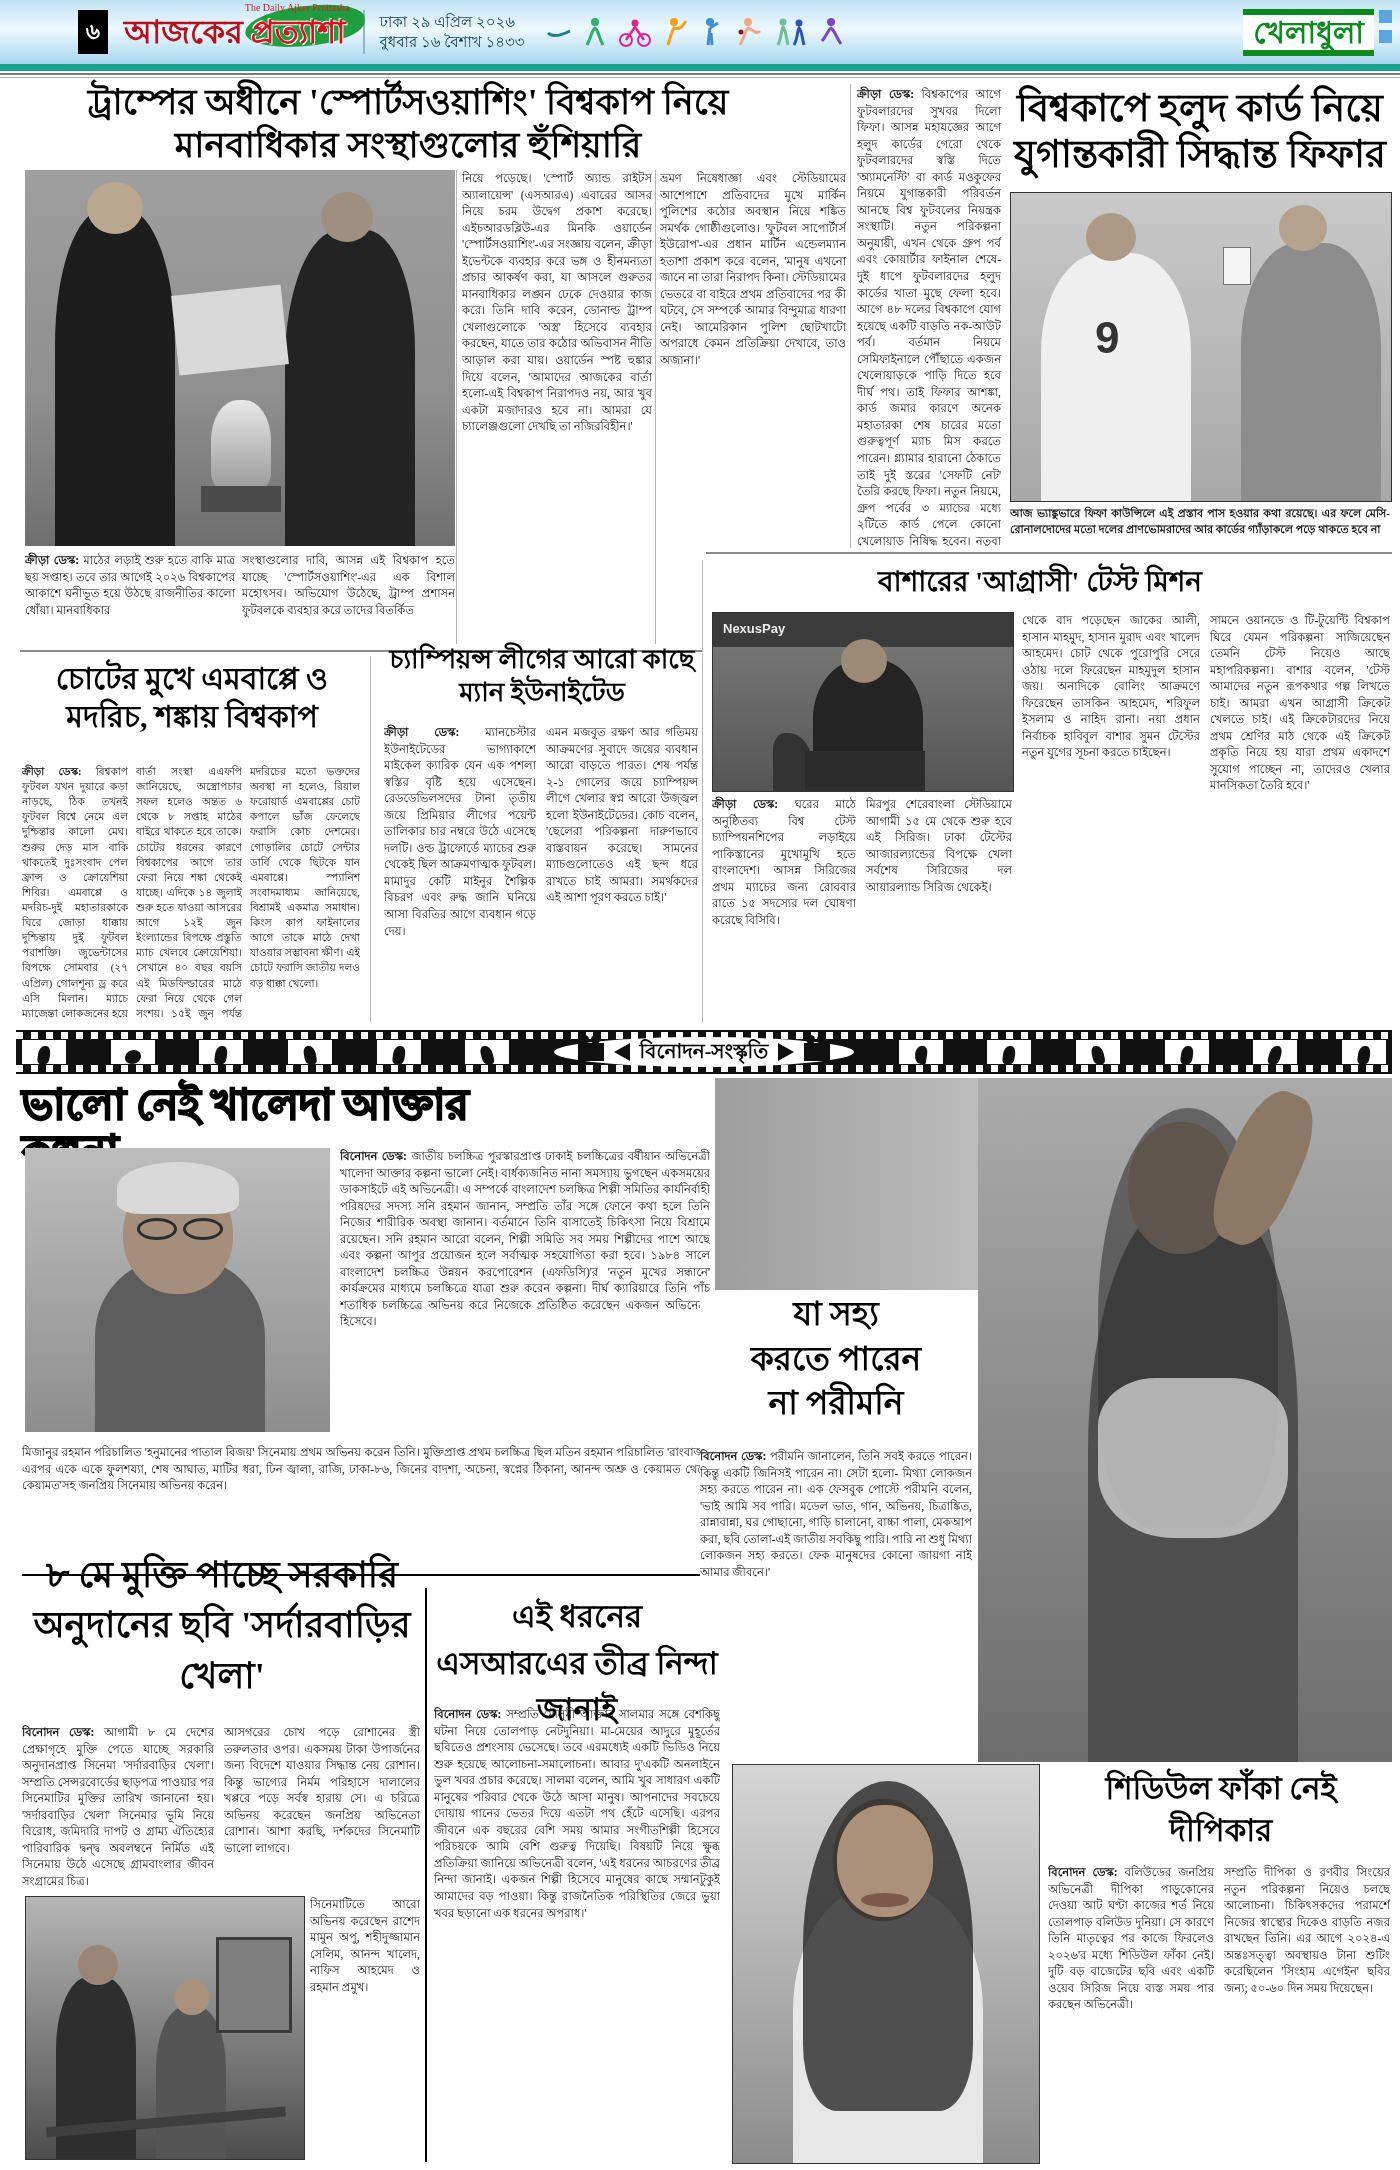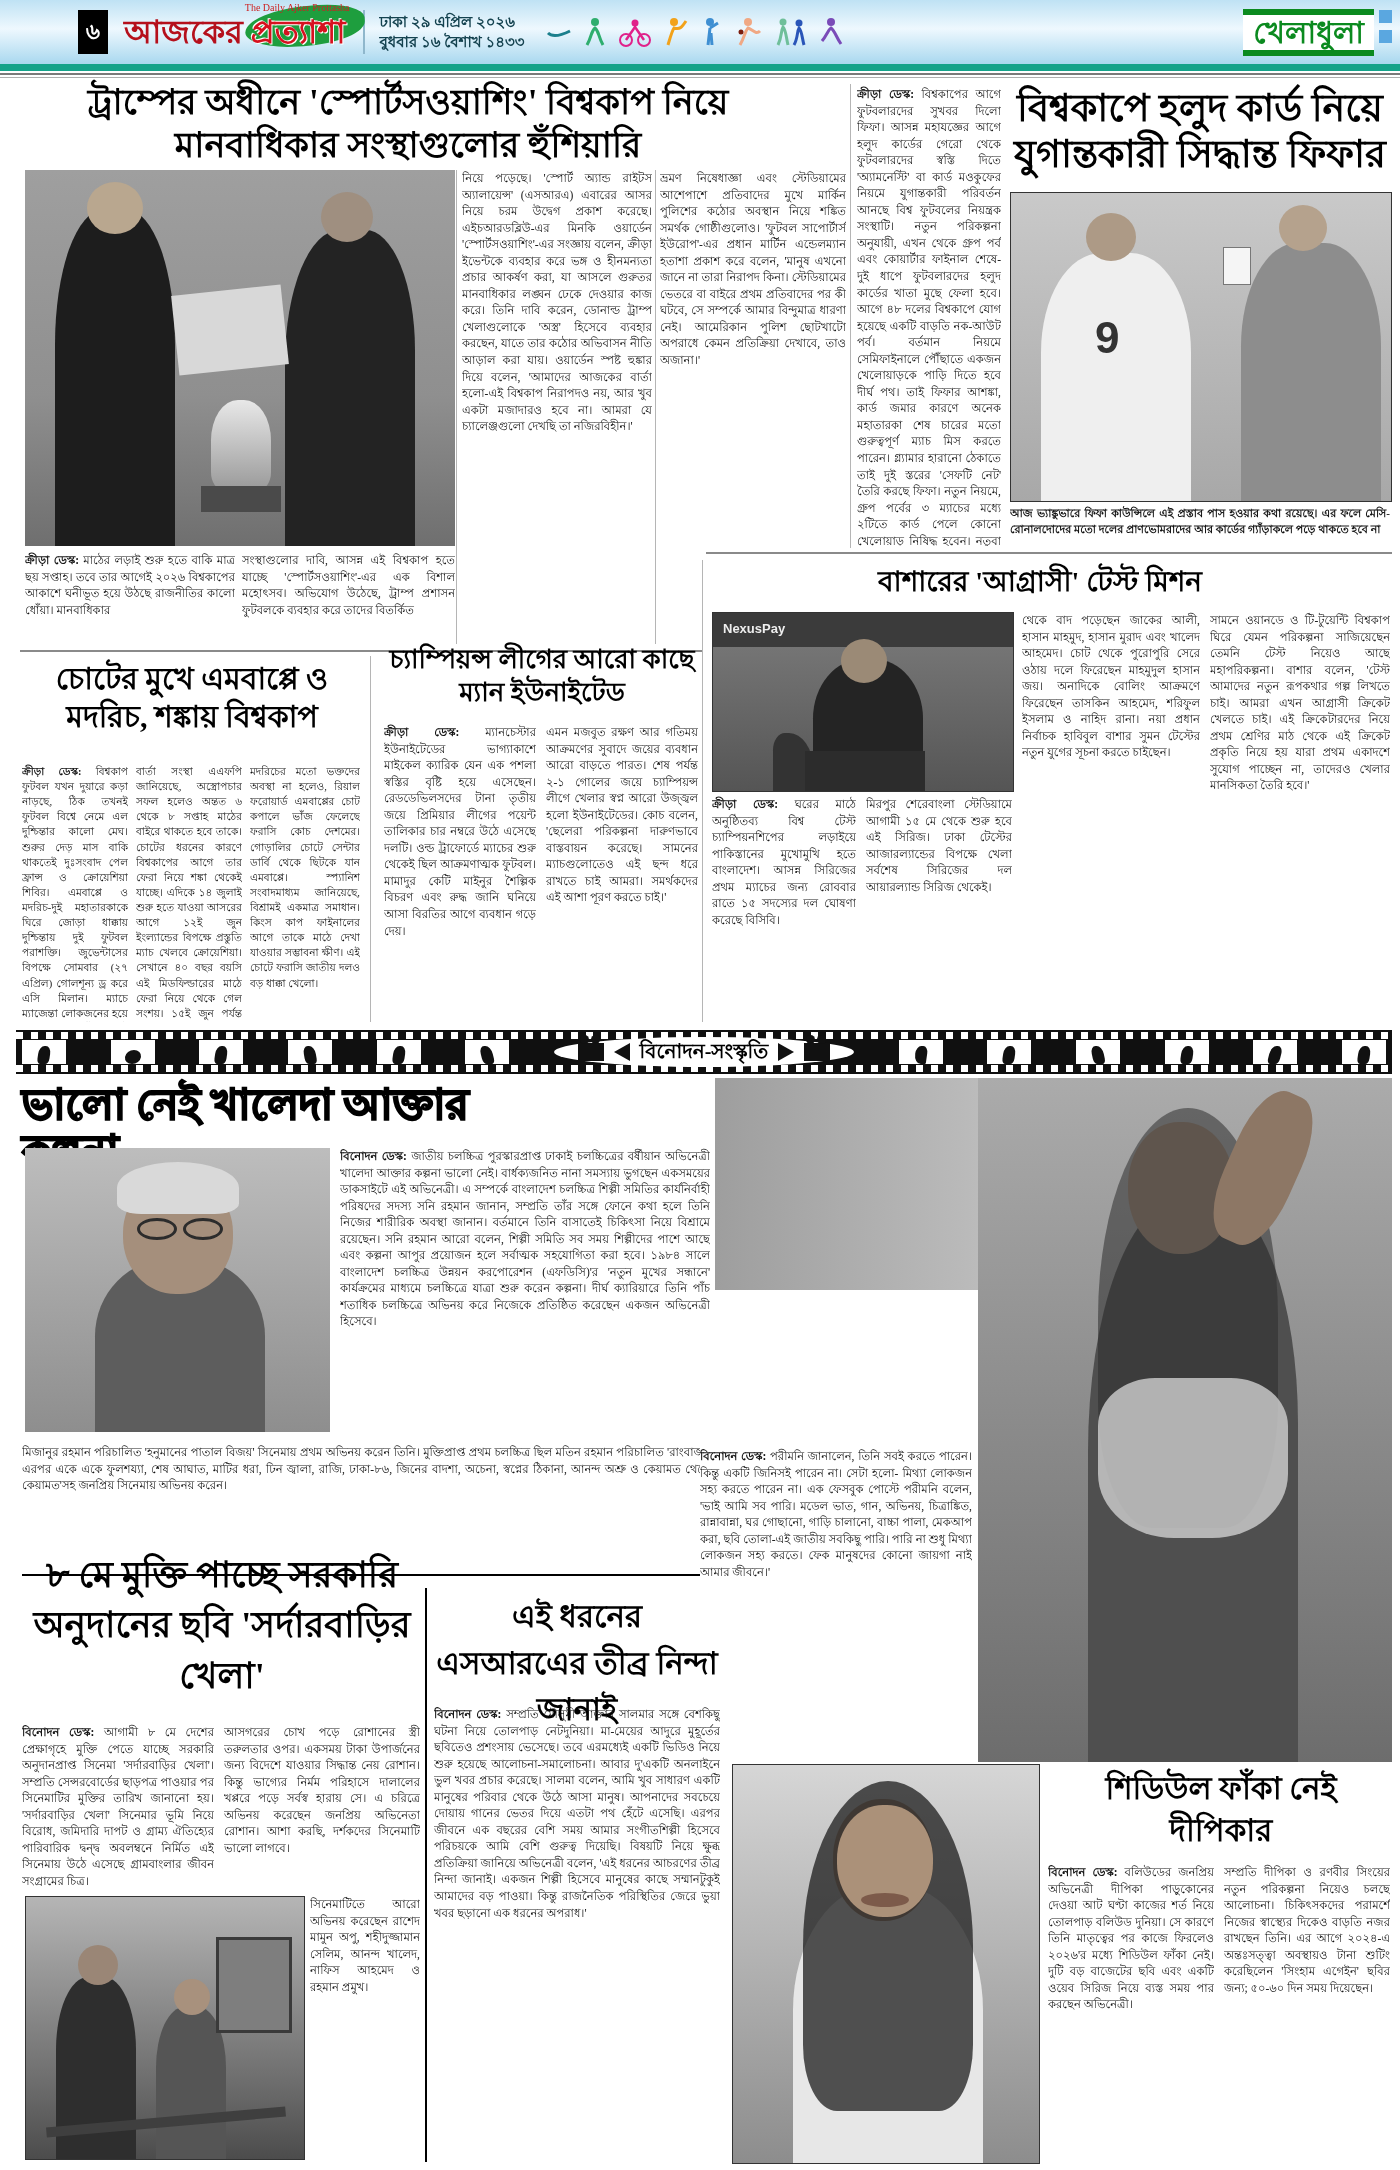--- a/index.html
+++ b/index.html
@@ -19,21 +19,21 @@
            display:flex;align-items:center;justify-content:center;margin-left:78px;}
   .masthead{display:flex;align-items:flex-end;margin-left:16px;position:relative;}
   .mast1{color:#b5101c;font-weight:bold;font-size:32px;line-height:1;}
   .mast2wrap{position:relative;margin-left:8px;}
   .mastleaf{position:absolute;left:-6px;top:-10px;width:120px;height:40px;background:#1e9e3e;
             border-radius:60% 40% 55% 45%;transform:rotate(-4deg);}
   .mast2{position:relative;color:#d6121f;font-weight:bold;font-size:32px;line-height:1;
          text-shadow:1px 1px 0 #fff,-1px -1px 0 #fff;}
   .tagline{position:absolute;right:-4px;top:-14px;font-size:10px;color:#c22;white-space:nowrap;}
   .mastdiv{width:2px;height:44px;background:#8fb7cc;margin:0 14px 0 18px;}
-  .dates{font-size:15px;font-weight:bold;color:#14424f;line-height:1.35;}
+  .dates{font-size:15px;font-weight:normal;color:#14424f;line-height:1.35;}
   .icons{display:flex;align-items:center;gap:10px;margin-left:22px;flex:1;}
   .khela{background:#fff;border-top:6px solid #0b8a1f;border-bottom:6px solid #0b8a1f;
          color:#0b8a1f;font-weight:bold;font-size:30px;padding:1px 10px;margin-right:26px;line-height:1.1;}
   .bluesq{position:absolute;width:13px;height:13px;background:#5aa7e0;right:8px;}
   .tealbar{position:absolute;left:0;top:64px;width:1400px;height:7px;background:#15a38a;}
   .dbl1{position:absolute;left:0;top:73px;width:1400px;height:2px;background:#7a7a7a;}
   .dbl2{position:absolute;left:0;top:77px;width:1400px;height:1px;background:#b0b0b0;}
   
   .ph{position:absolute;overflow:hidden;}
   .blob{position:absolute;}
@@ -262,20 +262,25 @@
 
   <div class="ph" style="left:715px;top:1078px;width:677px;height:212px;background:linear-gradient(90deg,#9e9e9e,#bcbcbc 40%,#8a8a8a);"></div>
   <div class="ph" style="left:978px;top:1078px;width:414px;height:684px;background:linear-gradient(180deg,#ababab,#888 55%,#6d6d6d);">
     <div class="blob" style="left:110px;top:120px;width:210px;height:564px;background:#4f4f4f;border-radius:45% 40% 0 0;"></div>
     <div class="blob" style="left:150px;top:44px;width:106px;height:132px;background:#9c8674;border-radius:48%;"></div>
     <div class="blob" style="left:120px;top:30px;width:180px;height:420px;background:#2e2e2e;border-radius:50% 50% 30% 30%;opacity:.55;"></div>
     <div class="blob" style="left:250px;top:10px;width:70px;height:160px;background:#8d7765;border-radius:40%;transform:rotate(24deg);"></div>
     <div class="blob" style="left:120px;top:300px;width:190px;height:160px;background:#cfcfcf;border-radius:30% 30% 40% 40%;opacity:.8;"></div>
   </div>
 
+  <div class="abs wbox hl" style="left:700px;top:1292px;width:272px;height:148px;font-size:33px;line-height:1.35;">
+    <div>যা সহ্য</div>
+    <div>করতে পারেন</div>
+    <div>না পরীমনি</div>
+  </div>
   <div class="col abs wbox" style="left:700px;top:1448px;width:272px;height:310px;">
     <span class="lead">বিনোদন ডেস্ক:</span><span> পরীমনি জানালেন, তিনি সবই করতে পারেন। কিন্তু একটি জিনিসই পারেন না। সেটা হলো- মিথ্যা লোকজন সহ্য করতে পারেন না। এক ফেসবুক পোস্টে পরীমনি বলেন, 'ভাই আমি সব পারি। মডেল ভাত, গান, অভিনয়, চিত্রাঙ্কিত, রান্নাবান্না, ঘর গোছানো, গাড়ি চালানো, বাচ্চা পালা, মেকআপ করা, ছবি তোলা-এই জাতীয় সবকিছু পারি। পারি না শুধু মিথ্যা লোকজন সহ্য করতে। ফেক মানুষদের কোনো জায়গা নাই আমার জীবনে।'</span>
   </div>
 
   <div class="abs hl" style="left:22px;top:1550px;width:400px;height:166px;font-size:36px;line-height:1.4;">৮ মে মুক্তি পাচ্ছে সরকারি অনুদানের ছবি 'সর্দারবাড়ির খেলা'</div>
   <div class="col abs" style="left:22px;top:1724px;width:192px;height:168px;">
     <span class="lead">বিনোদন ডেস্ক:</span><span> আগামী ৮ মে দেশের প্রেক্ষাগৃহে মুক্তি পেতে যাচ্ছে সরকারি অনুদানপ্রাপ্ত সিনেমা 'সর্দারবাড়ির খেলা'। সম্প্রতি সেন্সরবোর্ডের ছাড়পত্র পাওয়ার পর সিনেমাটির মুক্তির তারিখ জানানো হয়। 'সর্দারবাড়ির খেলা' সিনেমার ভূমি নিয়ে বিরোধ, জমিদারি দাপট ও গ্রাম্য ঐতিহ্যের পারিবারিক দ্বন্দ্ব অবলম্বনে নির্মিত এই সিনেমায় উঠে এসেছে গ্রামবাংলার জীবন সংগ্রামের চিত্র।</span>
   </div>
   <div class="col abs" style="left:224px;top:1724px;width:196px;height:168px;">আসগরের চোখ পড়ে রোশানের স্ত্রী তরুলতার ওপর। একসময় টাকা উপার্জনের জন্য বিদেশে যাওয়ার সিদ্ধান্ত নেয় রোশান। কিন্তু ভাগ্যের নির্মম পরিহাসে দালালের খপ্পরে পড়ে সর্বস্ব হারায় সে। এ চরিত্রে অভিনয় করেছেন জনপ্রিয় অভিনেতা রোশান। আশা করছি, দর্শকদের সিনেমাটি ভালো লাগবে।</div>
 

